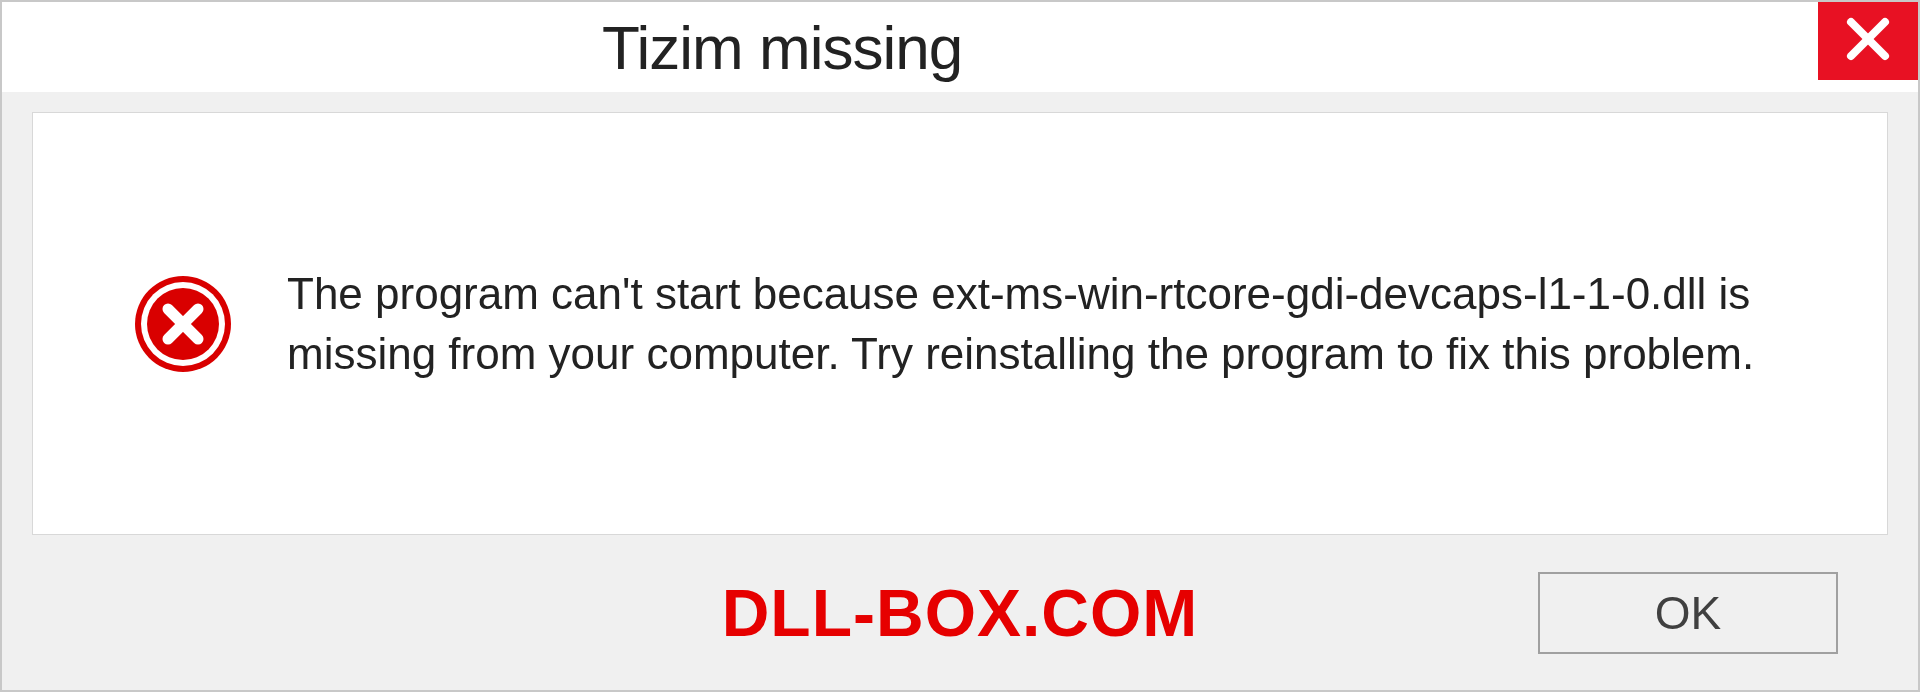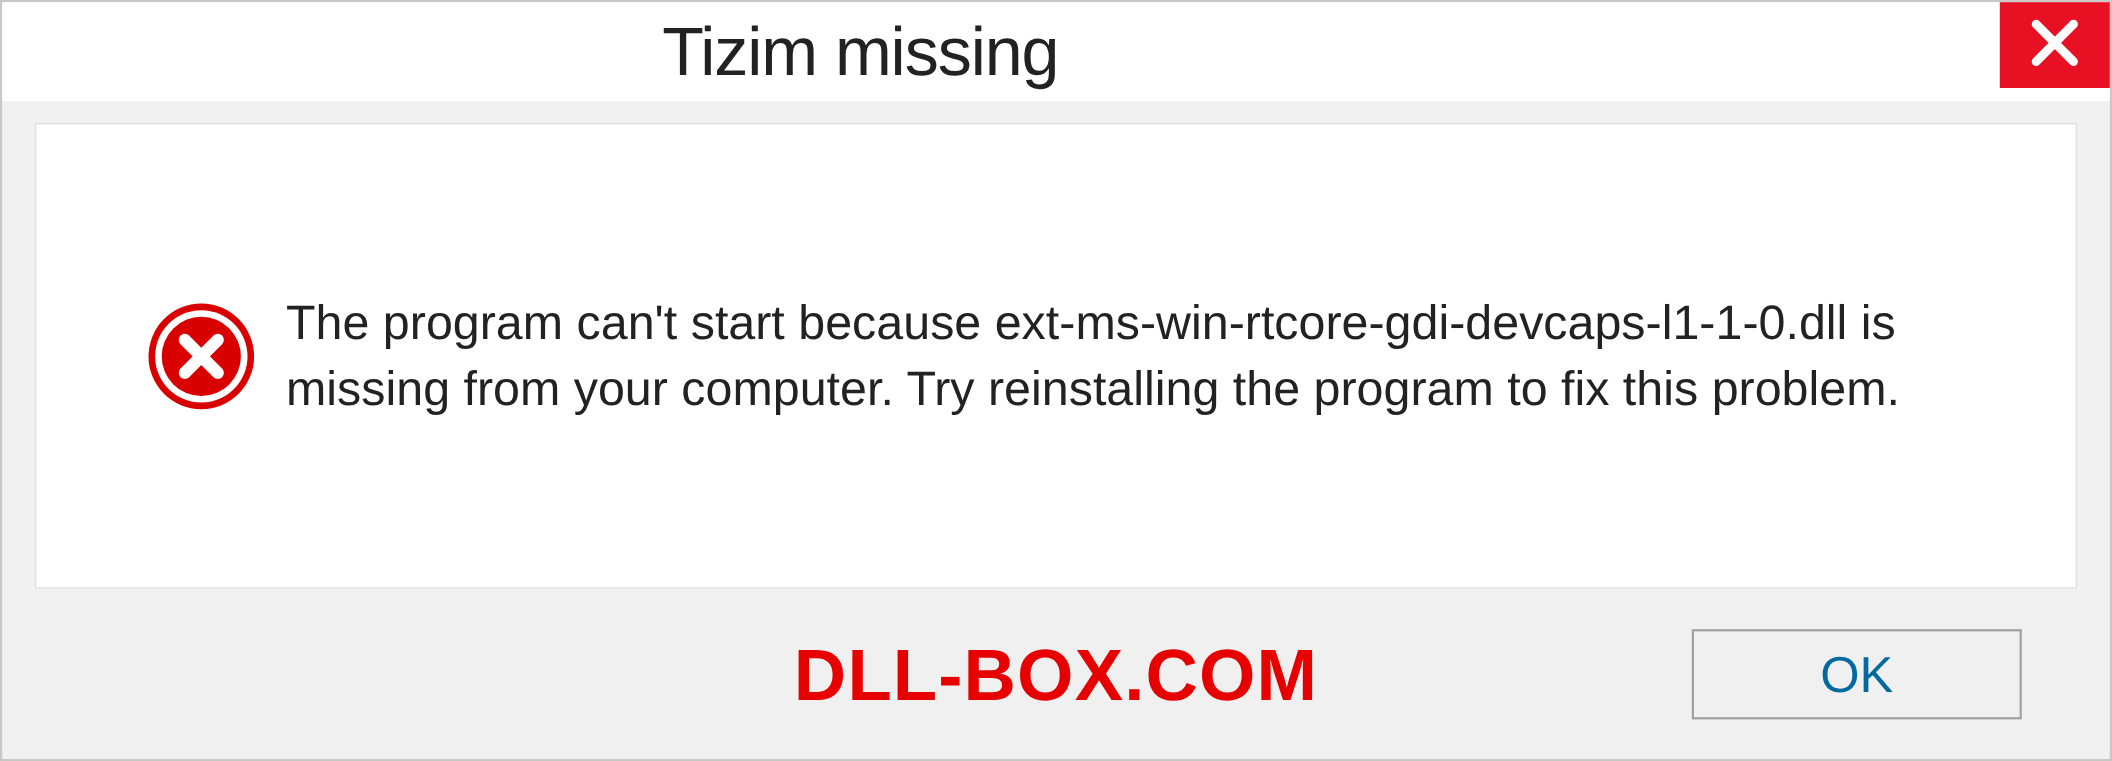--- a/index.html
+++ b/index.html
@@ -59,21 +59,21 @@
       display: flex;
       flex-direction: column;
     }
     .message-panel {
       background: #fff;
       border: 1px solid #d8d8d8;
       flex: 1;
       display: flex;
       align-items: center;
       padding: 50px 60px 50px 100px;
-      gap: 27px;
+      gap: 54px;
     }
     .error-icon {
       flex-shrink: 0;
       width: 100px;
       height: 100px;
     }
     .error-icon svg {
       width: 100%;
       height: 100%;
     }
@@ -99,21 +99,21 @@
       font-weight: 800;
       color: #e60000;
       letter-spacing: 1px;
       font-family: Arial, sans-serif;
       text-align: right;
     }
     .ok-btn {
       border: 2px solid #a0a0a0;
       background: #f0f0f0;
       font-size: 46px;
-      color: #0369a1;
+      color: #404040;
       padding: 12px 16px;
       width: 300px;
       text-align: center;
       cursor: pointer;
       font-family: inherit;
     }
   </style>
 </head>
 <body>
 

